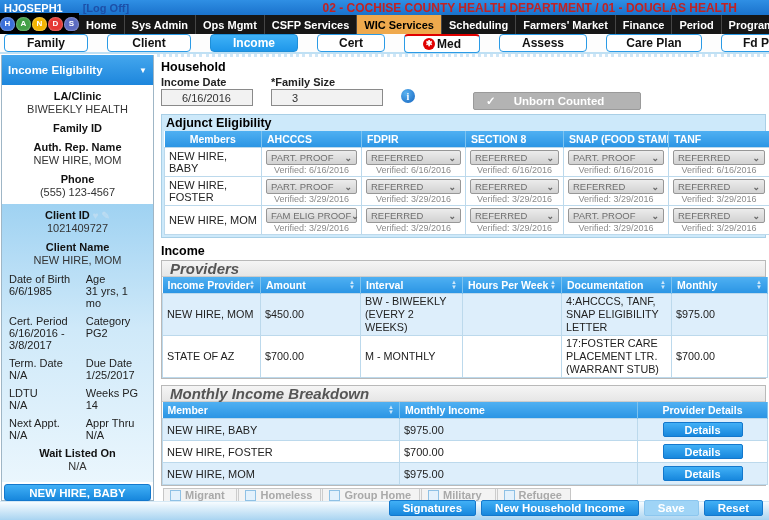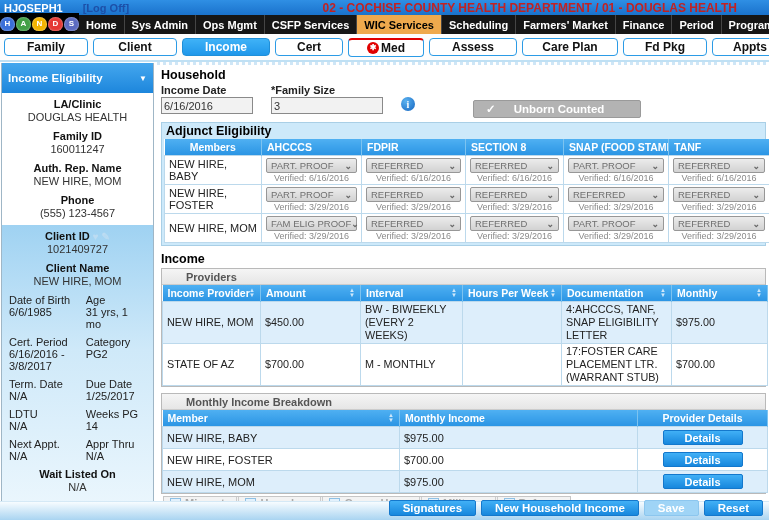--- a/index.html
+++ b/index.html
@@ -20,21 +20,21 @@
     background:#000; border-radius:0 0 12px 0; margin-top:-2px; height:21px; }
   .logo .blob { width:15px; height:14px; border-radius:50% 50% 45% 45%; display:flex; align-items:center;
     justify-content:center; color:#fff; font-size:8px; font-weight:bold;
     box-shadow:0 0 2px rgba(255,255,255,.6) inset; }
   .menu-items { display:flex; flex:1; }
   .menu-item { display:flex; align-items:center; padding:0 7px; color:#fff; font-weight:bold; font-size:11px;
     border-right:1px solid #454545; cursor:pointer; white-space:nowrap; }
   .menu-item.active { background:#efa94d; color:#000; }
 
   
-  .tabrow { height:28px; background:#fdfdfd; display:flex; align-items:center; gap:5px; padding:2px 6px 2px 4px;
+  .tabrow { height:20px; background:#fdfdfd; display:flex; align-items:center; gap:19px; padding:2px 6px 2px 4px;
     flex:0 0 auto; border-bottom:2px solid #bfe0f4; }
   .tab { border:1px solid #2b9be6; border-radius:4px; background:#fff; color:#111; font-weight:bold; font-size:12px;
     padding:1px 0; text-align:center; cursor:pointer; flex:0 0 auto; display:flex; align-items:center; justify-content:center; gap:2px; }
   .tab.active { background:linear-gradient(#3fb2f7,#1f97ea); color:#fff; border-color:#1f8fd8; }
   .tab.alert { border-top:2px solid #e00000; }
   .med-icon { width:12px; height:12px; border-radius:50%; background:#e00000; color:#fff; font-size:8px;
     display:inline-flex; align-items:center; justify-content:center; font-weight:bold; }
 
   
   .content { flex:1; display:flex; min-height:0; }
@@ -61,21 +61,21 @@
     justify-content:center; cursor:pointer; }
 
   
   .main { flex:1; min-width:0; padding:2px 3px 0 7px; display:flex; flex-direction:column;
     border-top:3px solid; border-image:repeating-linear-gradient(90deg,#cfe6f6 0 3px,#ffffff 3px 6px) 3; }
   h1.sec { font-size:12.5px; font-weight:bold; color:#000; margin:1px 0 2px 0; }
   .form-row { display:flex; align-items:flex-start; margin-bottom:4px; }
   .field { margin-right:18px; }
   .field .flbl { font-weight:bold; font-size:11px; margin-bottom:1px; }
   .field input { width:92px; height:17px; border:1px solid #8a8a8a; background:#f2f2f2; font-size:11px;
-    padding:0 2px; font-family:"Liberation Sans",sans-serif; color:#333; }
+    padding:0 20px; font-family:"Liberation Sans",sans-serif; color:#333; }
   .field.fs input { width:112px; }
   .info-icon { width:14px; height:14px; border-radius:50%; background:radial-gradient(circle at 35% 30%,#5ab2f0,#1565c0);
     color:#fff; font-size:10px; font-weight:bold; font-family:"Liberation Serif",serif; display:inline-flex;
     align-items:center; justify-content:center; margin-top:13px; cursor:pointer; }
   .unborn-btn { margin-left:auto; margin-right:125px; margin-top:16px; background:#b3b3b3; border:1px solid #9a9a9a;
     border-radius:2px; color:#fff; font-weight:bold; font-size:11.5px; height:18px; width:168px;
     display:flex; align-items:center; gap:18px; padding:0 12px; cursor:default; }
 
   
   .panel-blue { background:#cde9fa; border:1px solid #a9cfe6; padding:1px 2px 2px 2px; margin-bottom:5px; }
@@ -85,22 +85,22 @@
     text-align:left; padding:2px 5px; border-right:1px solid #7cc3f0; white-space:nowrap; overflow:hidden; }
   td { border:1px solid #bcd9ec; font-size:11px; padding:1px 4px; vertical-align:middle; overflow:hidden; }
   .adj td { height:25px; }
   .dd { display:flex; align-items:center; background:linear-gradient(#ececec,#d2d2d2); border:1px solid #979797;
     border-radius:2px; height:15px; padding:0 4px; font-size:9.5px; color:#6f6f6f; cursor:pointer;
     justify-content:space-between; margin-top:1px; white-space:nowrap; }
   .dd .chev { font-size:9px; color:#666; font-weight:bold; line-height:6px; }
   .verified { font-size:9px; color:#8a8a8a; text-align:center; line-height:10px; }
 
   .gray-panel { border:1px solid #b9b9b9; background:#efefef; padding:0; margin-bottom:6px; }
-  .sub-bar { height:16px; display:flex; align-items:center; padding:0 24px; font-weight:bold; color:#555;
-    font-size:11px; background:linear-gradient(#f5f5f5,#e6e6e6); border-bottom:1px solid #ccc; }
+  .sub-bar { height:16px; display:flex; align-items:center; padding:0 8px; font-weight:bold; color:#555;
+    font-size:15px; background:linear-gradient(#f5f5f5,#e6e6e6); border-bottom:1px solid #ccc;font-style:italic; }
   .sort { display:inline-flex; flex-direction:column; float:right; line-height:5px; font-size:6px; color:#cfe8fa; margin-top:1px; }
   .row-alt { background:#ddeefb; }
   .prov td { height:42px; font-size:10.8px; line-height:13px; }
   .bd td { height:22px; }
   .details-btn { background:linear-gradient(#41b0f6,#1787dd); border:1px solid #1478cc; border-radius:2px;
     color:#fff; font-weight:bold; font-size:11px; height:15px; width:80px; margin:0 auto; display:flex;
     align-items:center; justify-content:center; cursor:pointer; }
 
   
   .flags { display:flex; border:1px solid #c6c6c6; background:#f3f3f3; width:408px; height:19px;
@@ -170,25 +170,24 @@
   <div class="content">
 
     <div class="sidebar">
       <div class="side-header">
         <span>Income Eligibility</span>
         <span class="caret">▼</span>
       </div>
       <div class="side-sec family">
         <div class="fgroup">
             <div class="lbl">LA/Clinic</div>
-            <div class="val">DOUGLAS HEALTH</div>
+            <div class="val">BIWEEKLY HEALTH</div>
           </div>
         <div class="fgroup">
             <div class="lbl">Family ID</div>
-            <div class="val">160011247</div>
           </div>
         <div class="fgroup">
             <div class="lbl">Auth. Rep. Name</div>
             <div class="val">NEW HIRE, MOM</div>
           </div>
         <div class="fgroup" style="margin-bottom:2px">
             <div class="lbl">Phone</div>
             <div class="val">(555) 123-4567</div>
           </div>
       </div>

